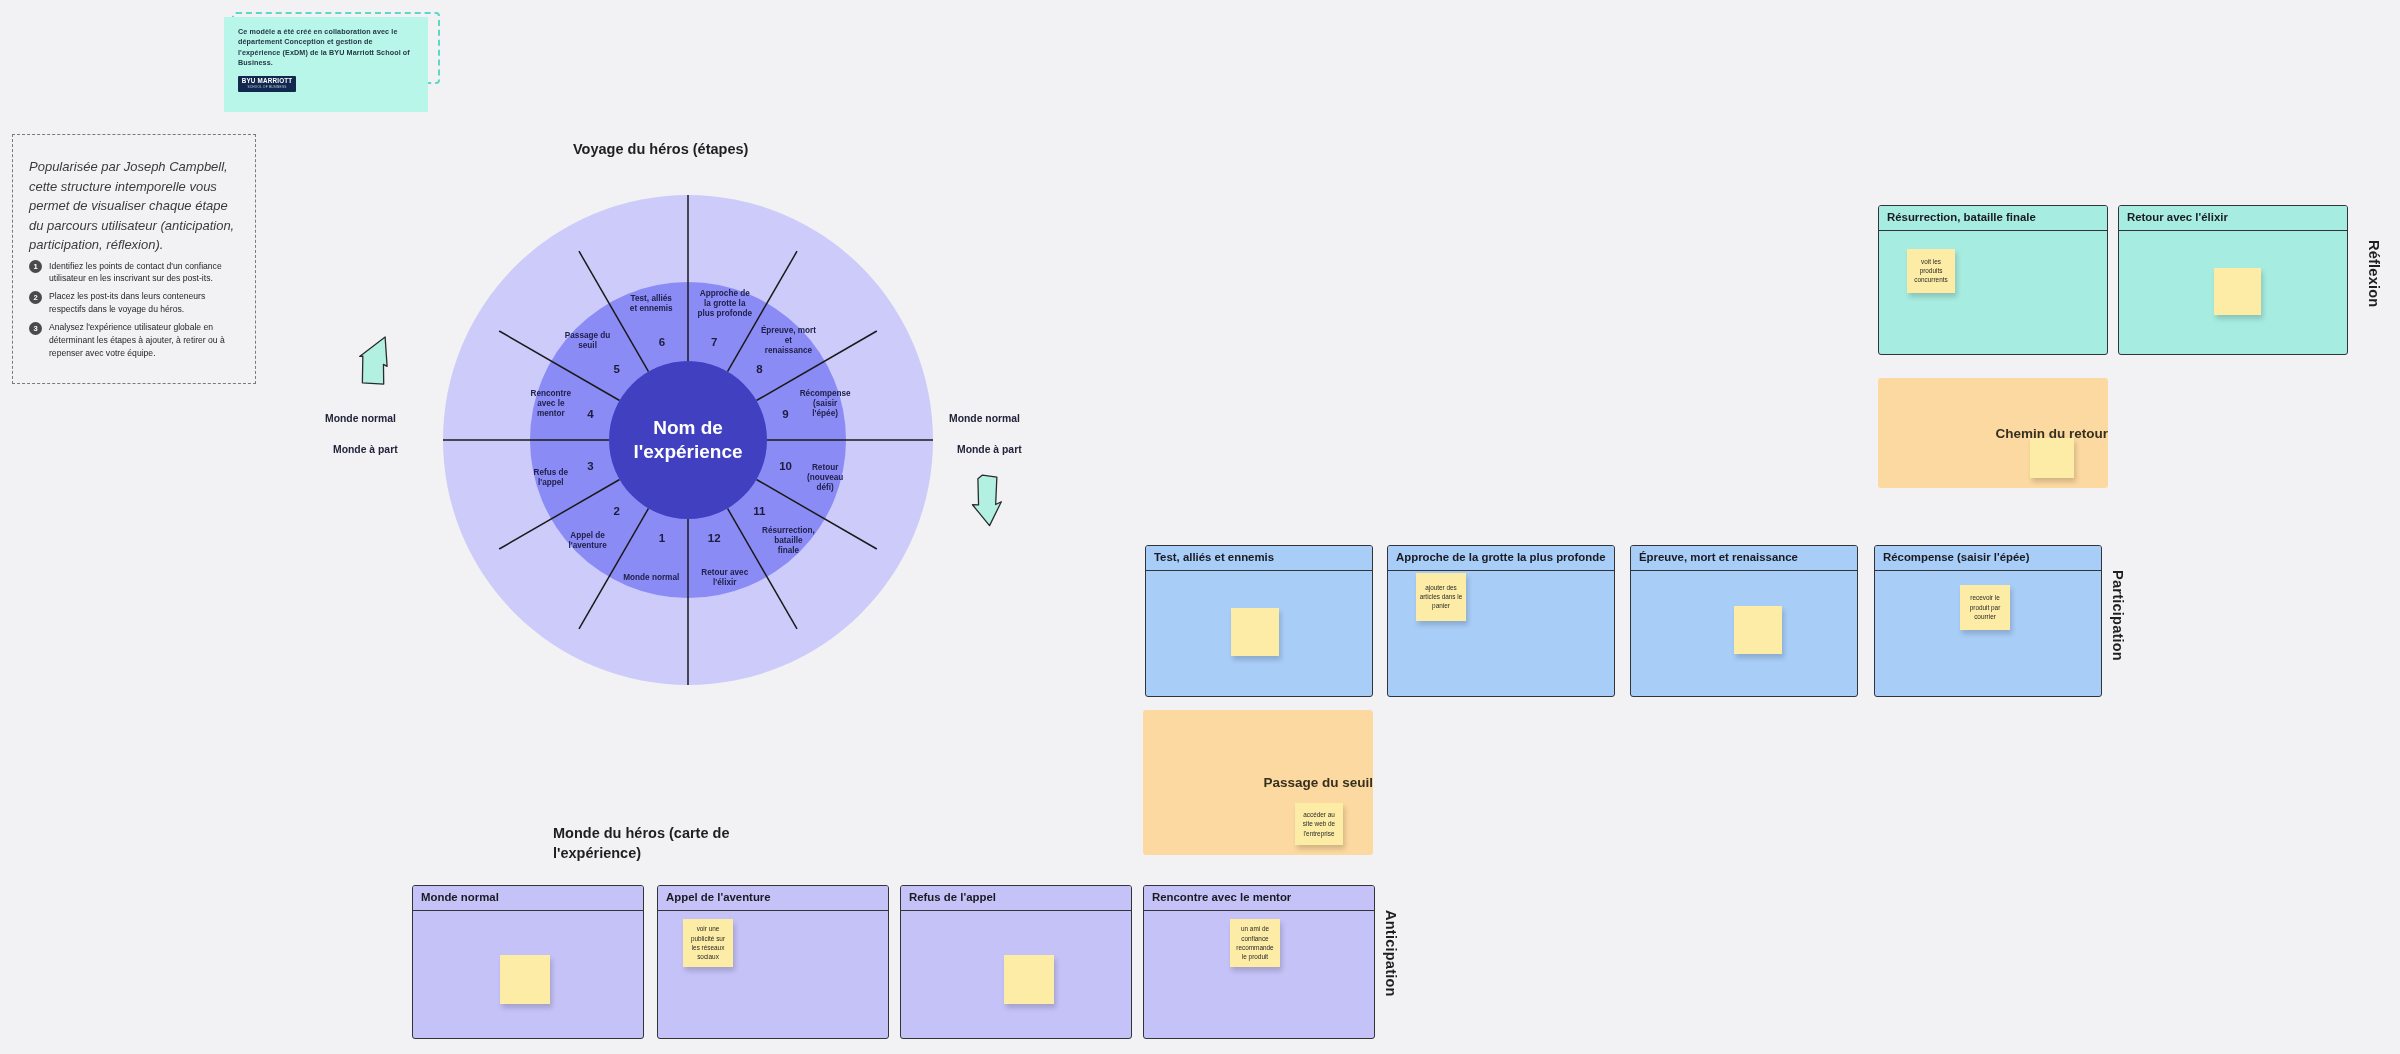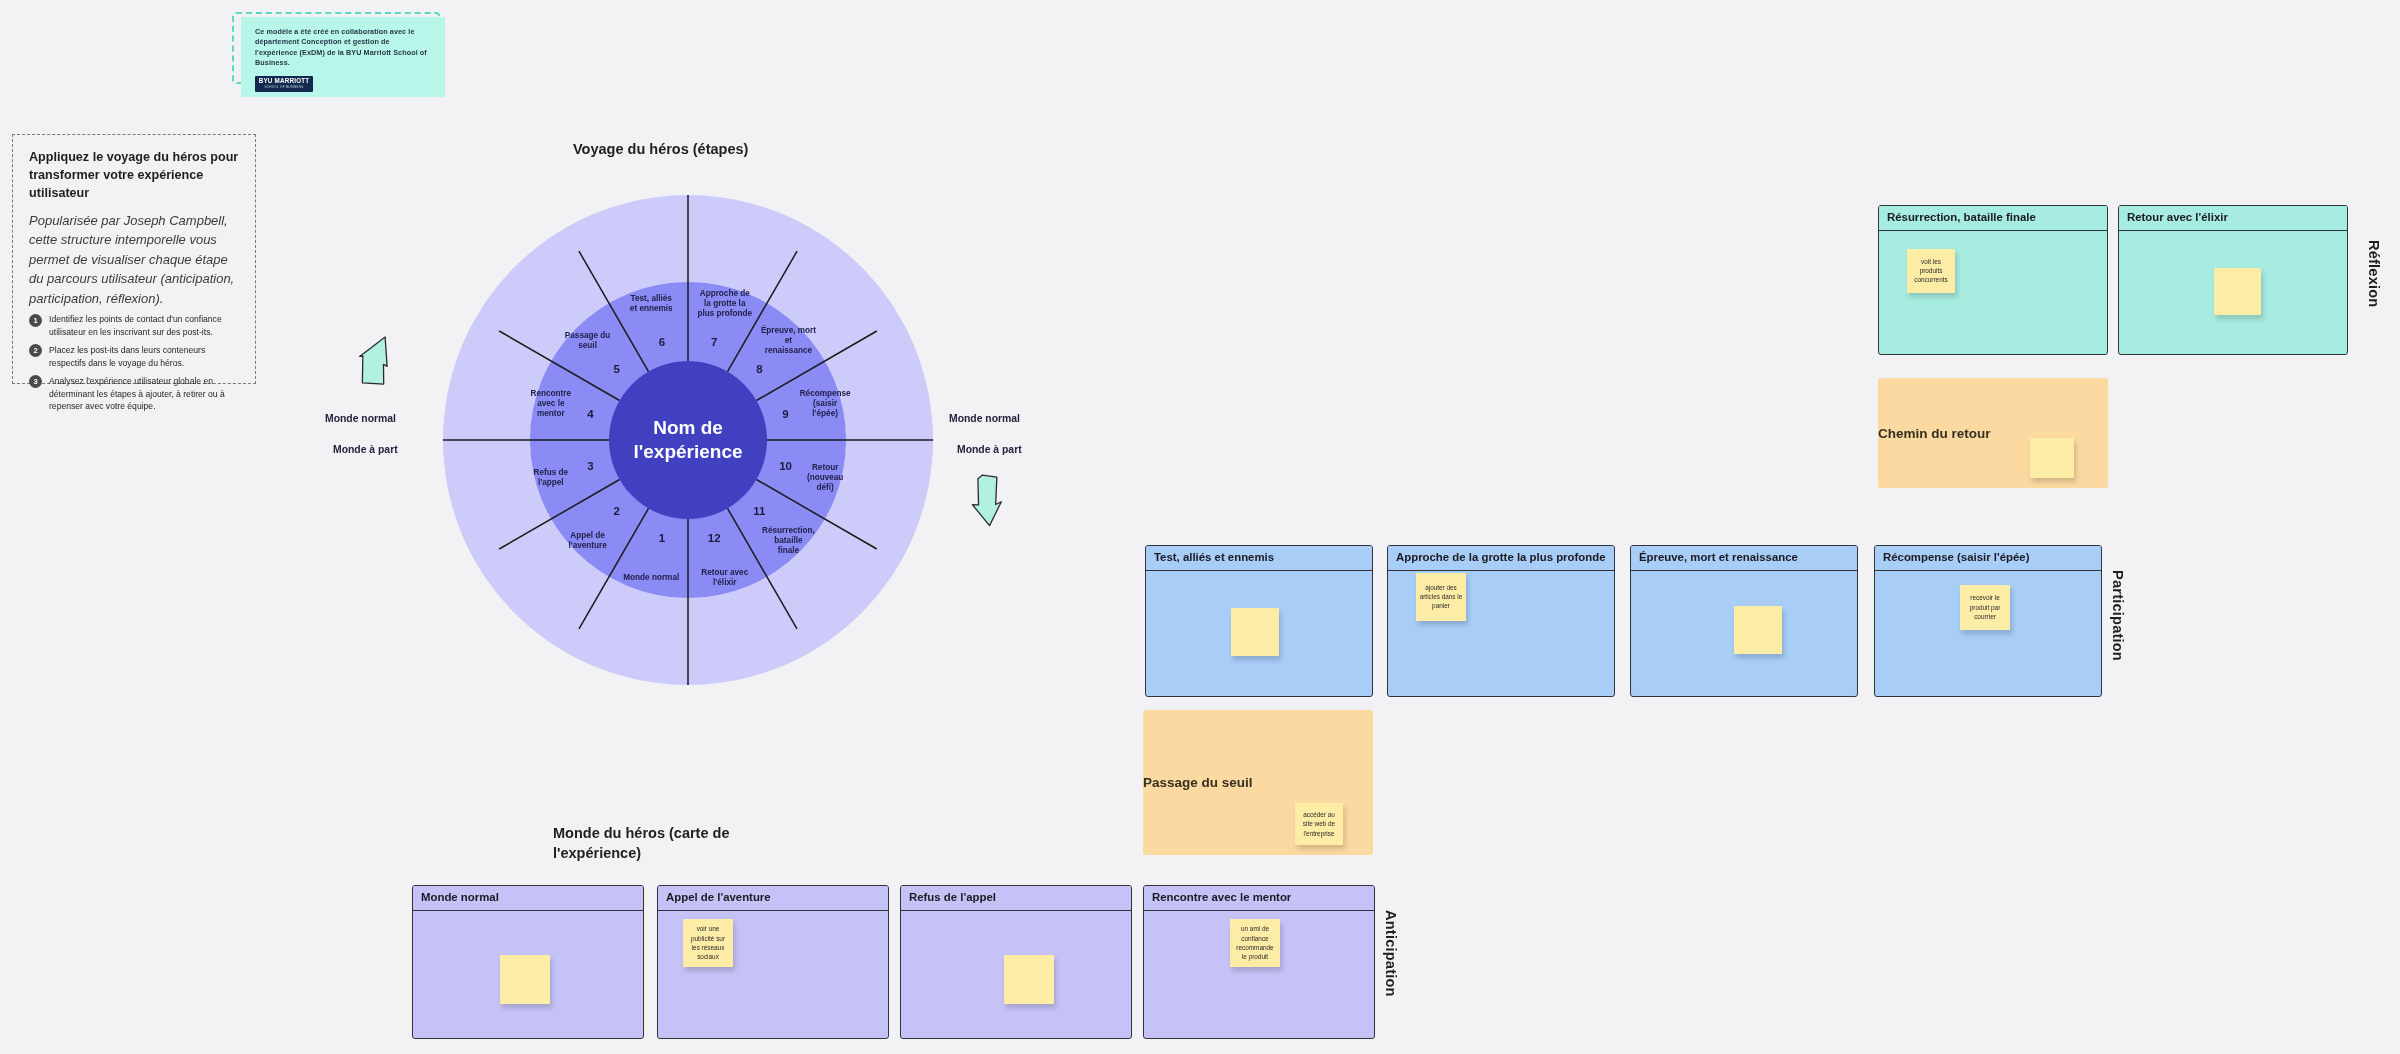--- a/index.html
+++ b/index.html
@@ -10,21 +10,21 @@
     overflow: hidden;
   }
   #board { position: relative; width: 2400px; height: 1054px; }
 
   
   .credit-dash {
     position: absolute; left: 232px; top: 12px; width: 208px; height: 72px;
     border: 2px dashed #5bd9c8; border-radius: 4px;
   }
   .credit-card {
-    position: absolute; left: 241px; top: 17px; width: 204px; height: 80px;
+    position: absolute; left: 224px; top: 17px; width: 204px; height: 95px;
     background: #b9f6ea; padding: 10px 12px 8px 14px;
   }
   .credit-text {
     font-size: 7.2px; line-height: 1.45; color: #253746; font-weight: 600;
     letter-spacing: .1px;
   }
   .byu-logo {
     margin-top: 7px; width: 58px; height: 16px; background: #12294f;
     display: flex; flex-direction: column; align-items: center; justify-content: center;
     border-radius: 1px;
@@ -98,21 +98,21 @@
   .cont.purple { background: #c5c2f7; }
   .cont.purple .cont-head { background: #c5c2f7; }
   .cont.blue { background: #a8cdf7; }
   .cont.blue .cont-head { background: #a8cdf7; }
   .cont.teal { background: #a7ece0; }
   .cont.teal .cont-head { background: #a7ece0; }
 
   
   .block {
     position: absolute; background: #fcd9a0; border-radius: 3px;
-    display: flex; align-items: center; justify-content: flex-start;
+    display: flex; align-items: center; justify-content: flex-end;
   }
   .block-title { font-size: 13.5px; font-weight: 700; color: #35301f; }
 
   
   .note {
     position: absolute; background: #fdeca6;
     box-shadow: 2px 4px 5px rgba(0,0,0,.17);
     display: flex; align-items: center; justify-content: center; text-align: center;
     padding: 3px;
   }
@@ -134,21 +134,20 @@
   <div class="credit-dash"></div>
   <div class="credit-card">
     <div class="credit-text">Ce modèle a été créé en collaboration avec le département Conception et gestion de l'expérience (ExDM) de la BYU Marriott School of Business.</div>
     <div class="byu-logo">
       <div class="byu-main">BYU MARRIOTT</div>
       <div class="byu-sub">SCHOOL OF BUSINESS</div>
     </div>
   </div>
 
   <div class="instr">
-    <h1>Appliquez le voyage du héros pour transformer votre expérience utilisateur</h1>
     <div class="lede">Popularisée par Joseph Campbell, cette structure intemporelle vous permet de visualiser chaque étape du parcours utilisateur (anticipation, participation, réflexion).</div>
     <div class="steps">
       <div class="step">
         <div class="step-num">1</div>
         <div class="step-txt">Identifiez les points de contact d'un confiance utilisateur en les inscrivant sur des post-its.</div>
       </div>
       <div class="step">
         <div class="step-num">2</div>
         <div class="step-txt">Placez les post-its dans leurs conteneurs respectifs dans le voyage du héros.</div>
       </div>

